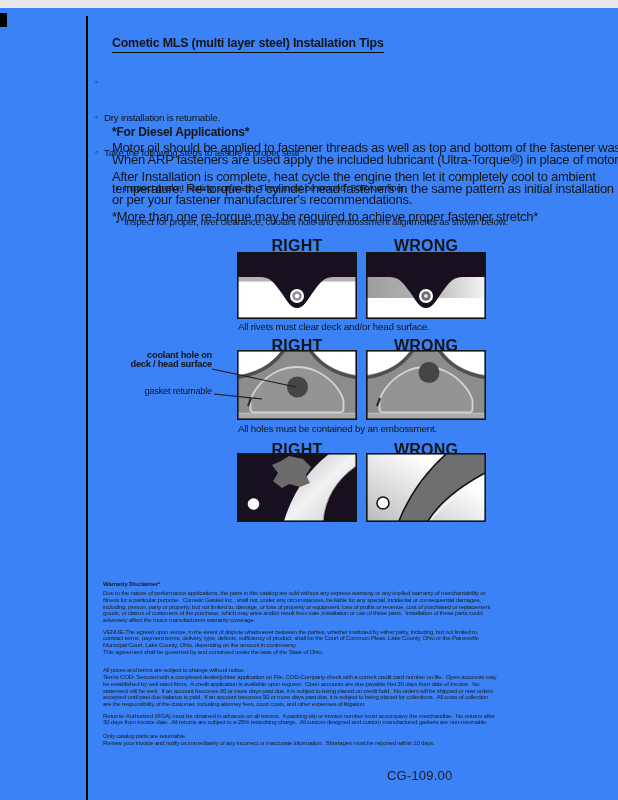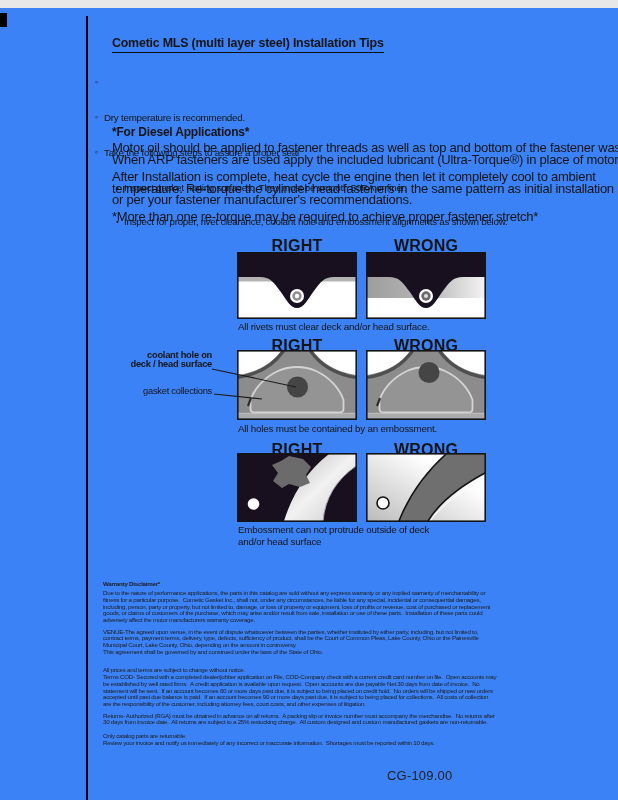--- a/index.html
+++ b/index.html
@@ -38,21 +38,21 @@
   <div class="abs left-rule"></div>
 
   <div class="abs title">Cometic MLS (multi layer steel) Installation Tips</div>
 
   <div class="abs tips">
     <div class="tip-row">
       <span class="tip-glyph">◦</span>
     </div>
     <div class="tip-row">
       <span class="tip-glyph">◦</span>
-      <span>Dry temperature is recommended.</span>
+      <span>Dry installation is returnable.</span>
     </div>
     <div class="tip-row">
       <span class="tip-glyph">◦</span>
       <span>Take the following steps to assure a proper seal</span>
     </div>
     <div class="tip-row tip-sub">
       <span class="tip-glyph">•</span>
       <span>Inspect gasket mating surfaces.  They must be smooth 50RA or finer.</span>
     </div>
     <div class="tip-row tip-sub">
@@ -132,21 +132,21 @@
       <path d="M14,48 L11,56" stroke="#2e2e2e" stroke-width="2.2"></path>
       <rect x="1" y="62.8" width="118" height="1" fill="#cdcdcd"></rect>
       <rect x="1" y="63.8" width="118" height="5.2" fill="#ababab"></rect>
       <circle cx="63" cy="22.5" r="10.5" fill="#454545"></circle>
       <rect x="0.8" y="0.8" width="118.4" height="68.4" fill="none" stroke="#141414" stroke-width="1.6"></rect>
     </svg>
   </div>
 
   <div class="abs callout" style="left:95px;top:343px;font-weight:bold;">coolant hole on
 deck / head surface</div>
-  <div class="abs callout" style="left:95px;top:378.5px;">gasket collections</div>
+  <div class="abs callout" style="left:95px;top:378.5px;">gasket returnable</div>
   <div class="abs" style="left:120px;top:340px;">
     <svg width="250" height="60" viewBox="0 0 250 60">
       <line x1="92" y1="21" x2="176" y2="39" stroke="#1c1c1c" stroke-width="1.1"></line>
       <line x1="94" y1="46" x2="142" y2="51" stroke="#1c1c1c" stroke-width="1.1"></line>
     </svg>
   </div>
   <div class="abs caption" style="left:238px;top:415px;">All holes must be contained by an embossment.</div>
 
   <div class="abs diag-label" style="left:237px;top:433px;">RIGHT</div>
   <div class="abs diag-label" style="left:366px;top:433px;">WRONG</div>
@@ -178,22 +178,20 @@
       </defs>
       <rect width="120" height="69" fill="url(#g3w)"></rect>
       <path d="M80,1 L119,1 L119,20 Q78,42 62,68 L33,68 Q48,30 80,1 Z" fill="#6f6f6f"></path>
       <path d="M80,1 Q48,30 33,68" fill="none" stroke="#151515" stroke-width="1.6"></path>
       <path d="M119,20 Q78,42 62,68" fill="none" stroke="#151515" stroke-width="1.6"></path>
       <path d="M119,24 Q80,46 64,68" fill="none" stroke="#fafafa" stroke-width="1.2"></path>
       <circle cx="17" cy="50" r="6" fill="#ffffff" stroke="#141414" stroke-width="1.6"></circle>
       <rect x="0.8" y="0.8" width="118.4" height="67.4" fill="none" stroke="#141414" stroke-width="1.6"></rect>
     </svg>
   </div>
-  <div class="abs caption" style="left:238px;top:516px;">Embossment can not protrude outside of deck
-and/or head surface</div>
 
   <div class="abs legal legal-h" style="top:573px;">Warranty Disclaimer*</div>
   <div class="abs legal" style="top:582px;">Due to the nature of performance applications, the parts in this catalog are sold without any express warranty or any implied warranty of merchantability or
 fitness for a particular purpose.  Cometic Gasket Inc., shall not, under any circumstances, be liable for any special, incidental or consequential damages,
 including, person, party or property, but not limited to, damage, or loss of property or equipment, loss of profits or revenue, cost of purchased or replacement
 goods, or claims of customers of the purchase, which may arise and/or result from sale, installation or use of these parts.  Installation of these parts could
 adversely affect the motor manufacturers warranty coverage.</div>
   <div class="abs legal" style="top:620.5px;">VENUE-The agreed upon venue, in the event of dispute whatsoever between the parties, whether instituted by either party, including, but not limited to,
 contract terms, payment terms, delivery, type, defects, sufficiency of product, shall be the Court of Common Pleas, Lake County, Ohio or the Painesville
 Municipal Court, Lake County, Ohio, depending on the amount in controversy.

